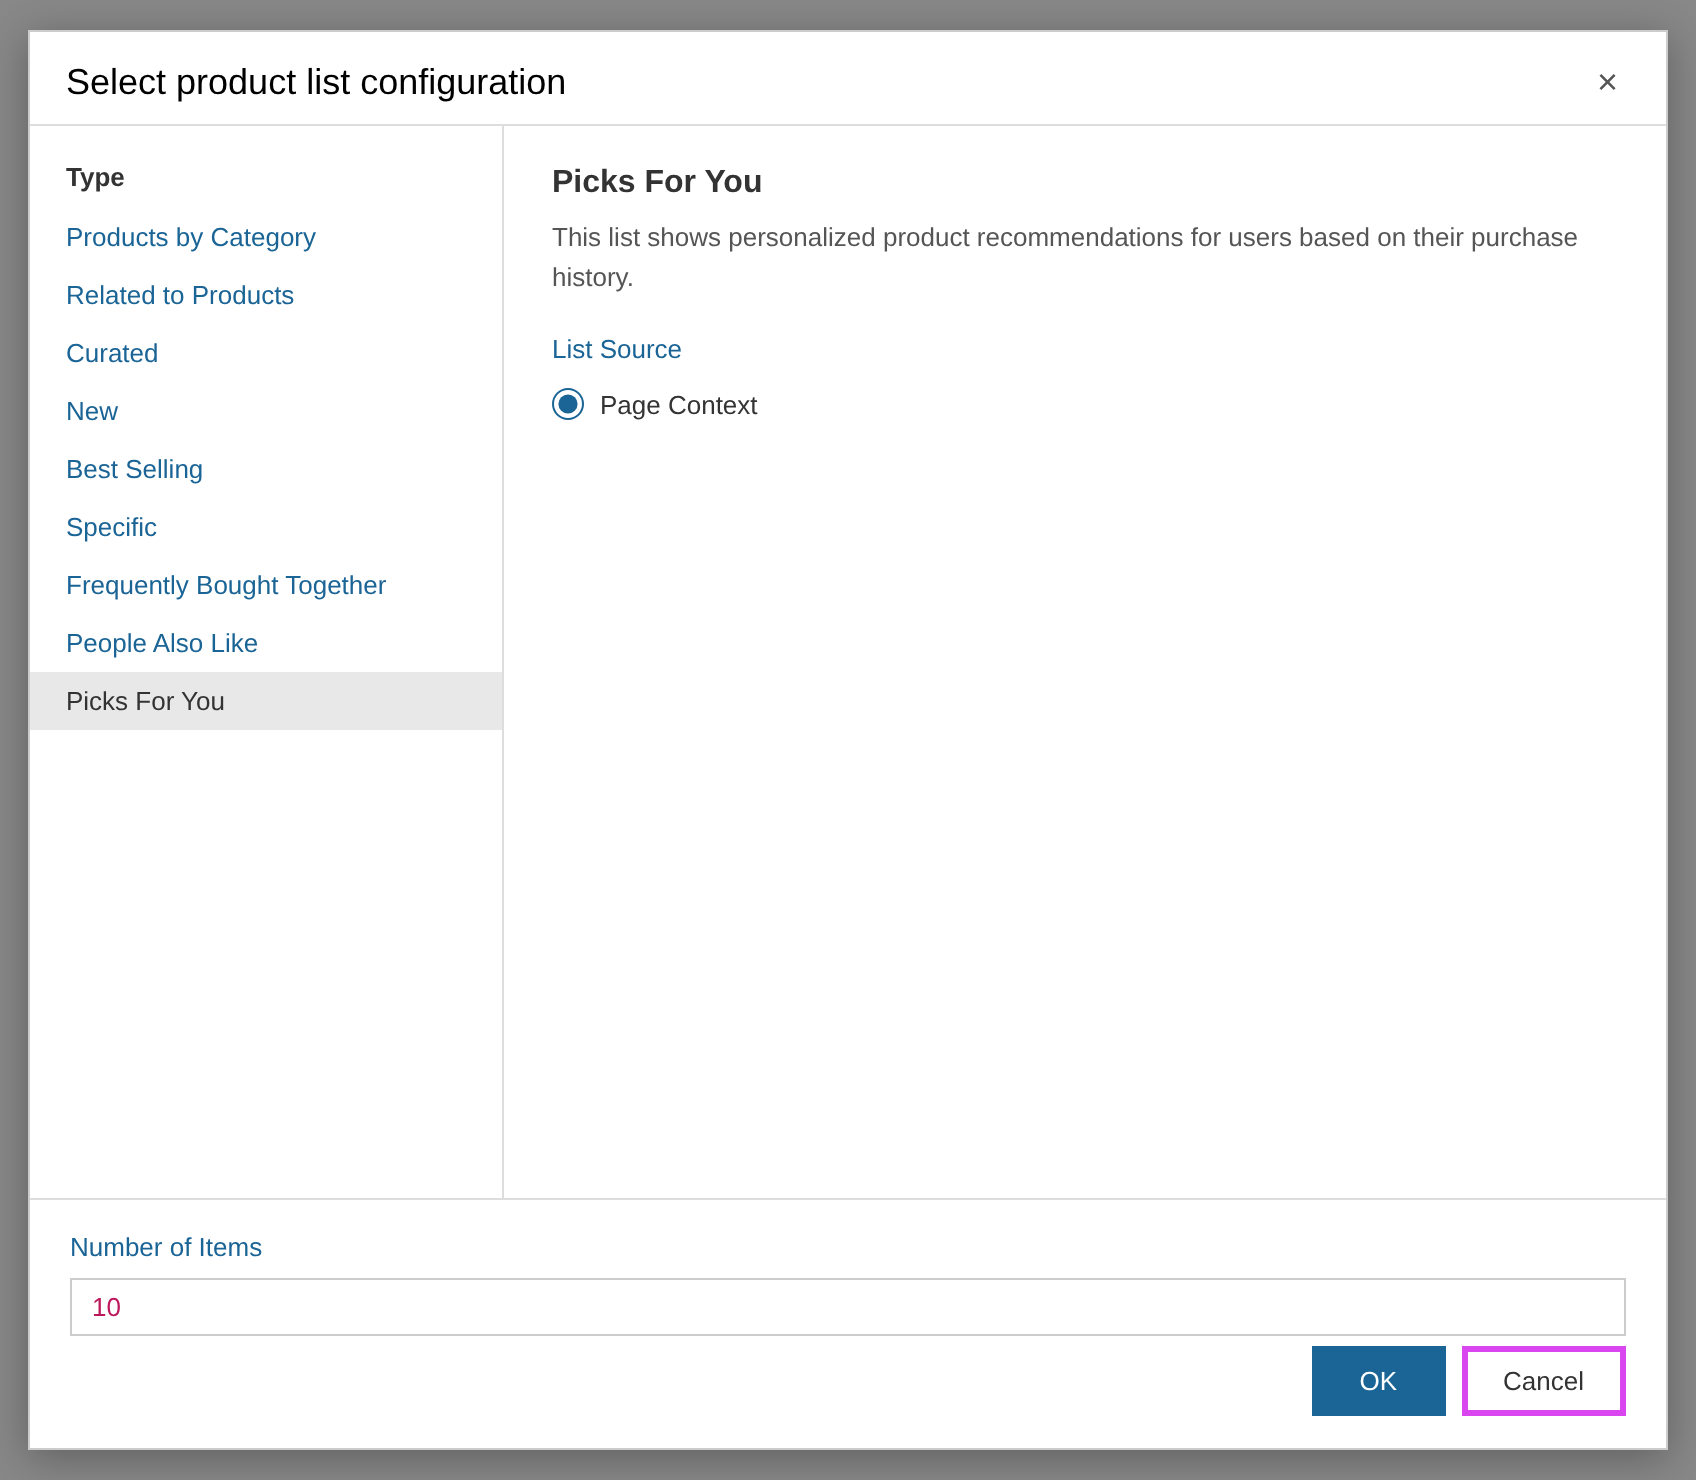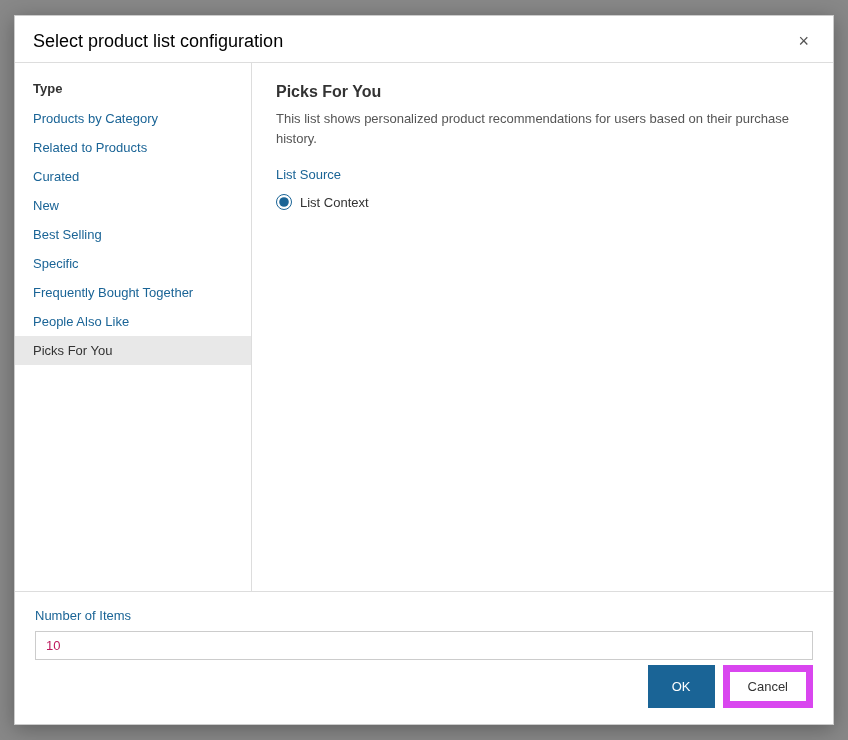--- a/index.html
+++ b/index.html
@@ -144,21 +144,21 @@
       color: #fff;
       border: none;
       padding: 7px 24px;
       font-size: 13px;
       cursor: pointer;
       font-family: inherit;
     }
     .btn-cancel {
       background: #fff;
       color: #333;
-      border: 7px solid #d946ef;
+      border: 3px solid #d946ef;
       padding: 7px 18px;
       font-size: 13px;
       cursor: pointer;
       font-family: inherit;
     }
   </style>
 </head>
 <body>
 
 <div class="dialog">
@@ -183,21 +183,21 @@
       </div>
 
     <div class="main-content">
       <div class="content-title">Picks For You</div>
       <div class="content-description">This list shows personalized product recommendations for users based on their purchase history.</div>
       <div class="list-source-label">List Source</div>
       <div class="radio-options-container">
 
       <label class="radio-option">
             <input type="radio" name="list-source" checked="" style="">
-            <span class="radio-label">List Context</span>
+            <span class="radio-label">Page Context</span>
           </label>
         </div>
     </div>
   </div>
 
   <div class="dialog-footer">
     <div class="number-of-items-label">Number of Items</div>
     <input class="number-input" type="text" value="10" style="">
     <div class="footer-buttons">
       <button class="btn-ok">OK</button>

